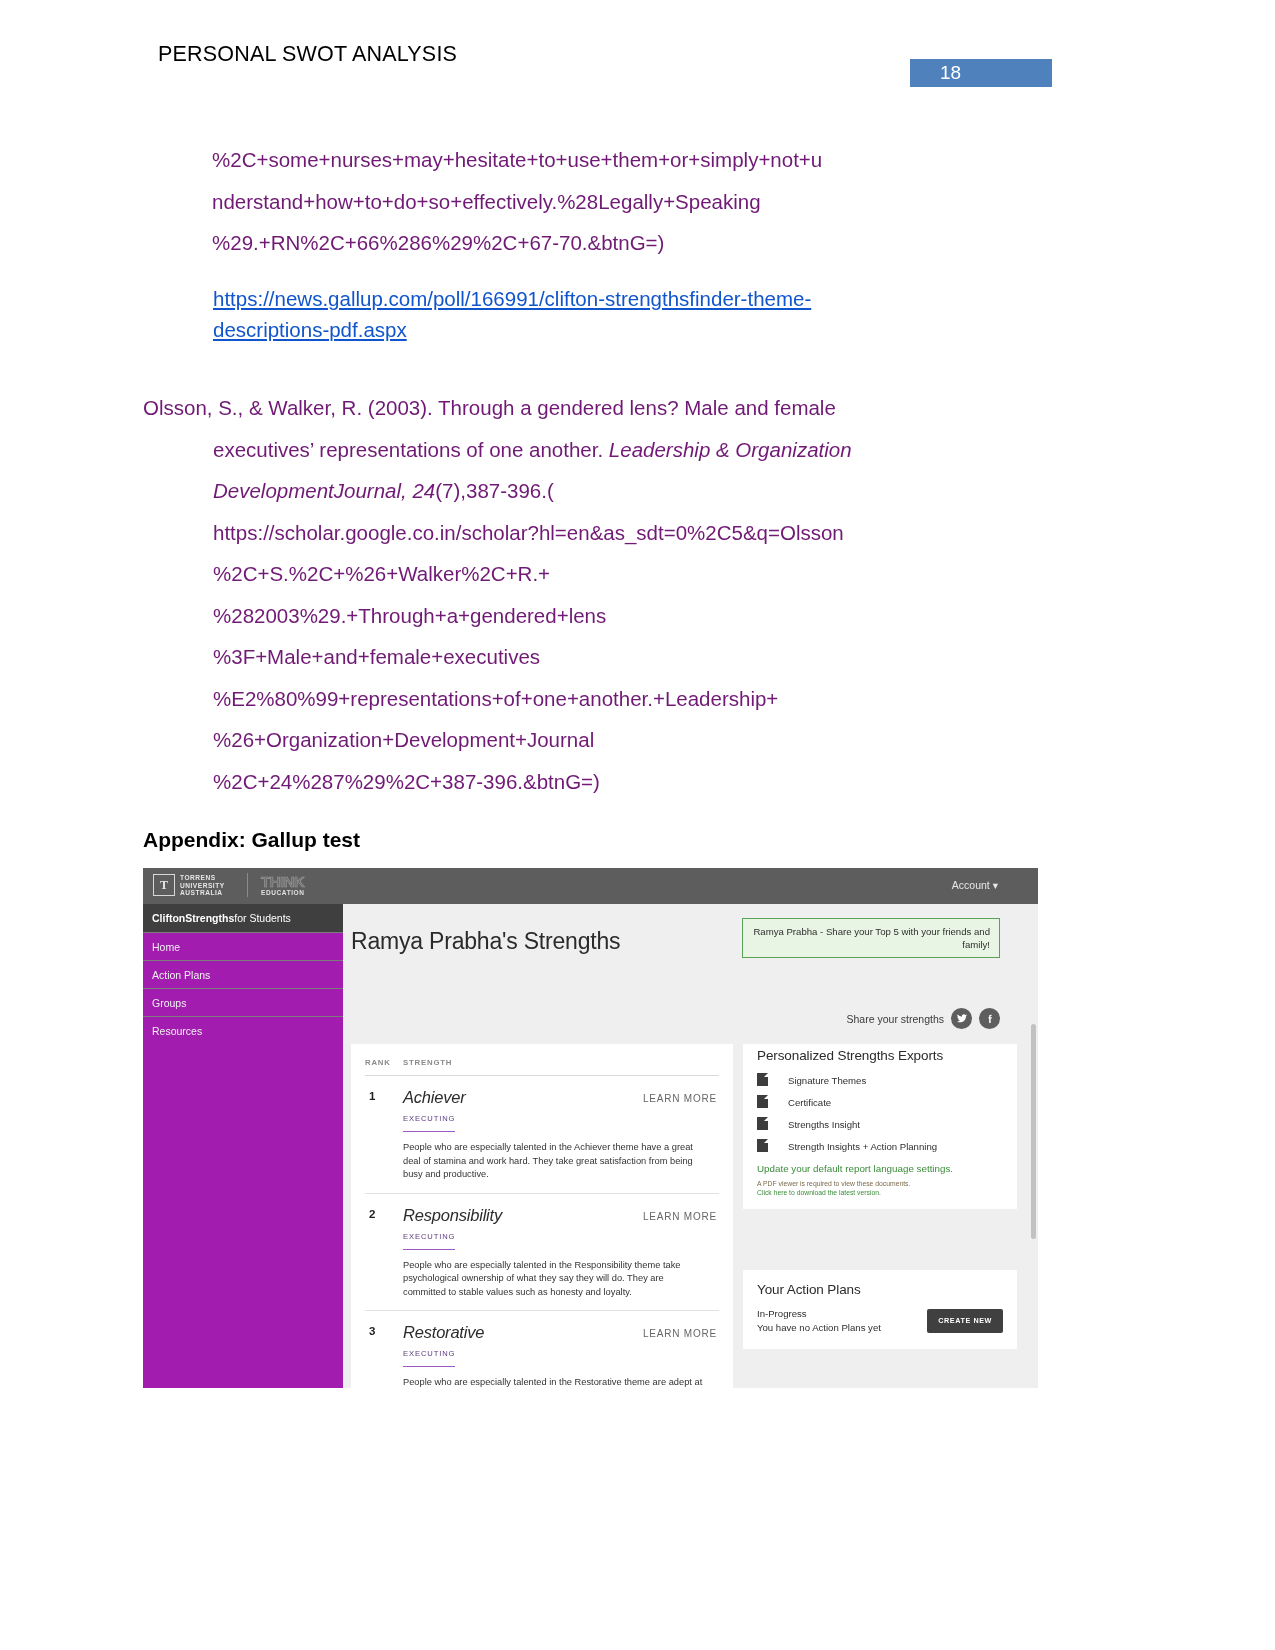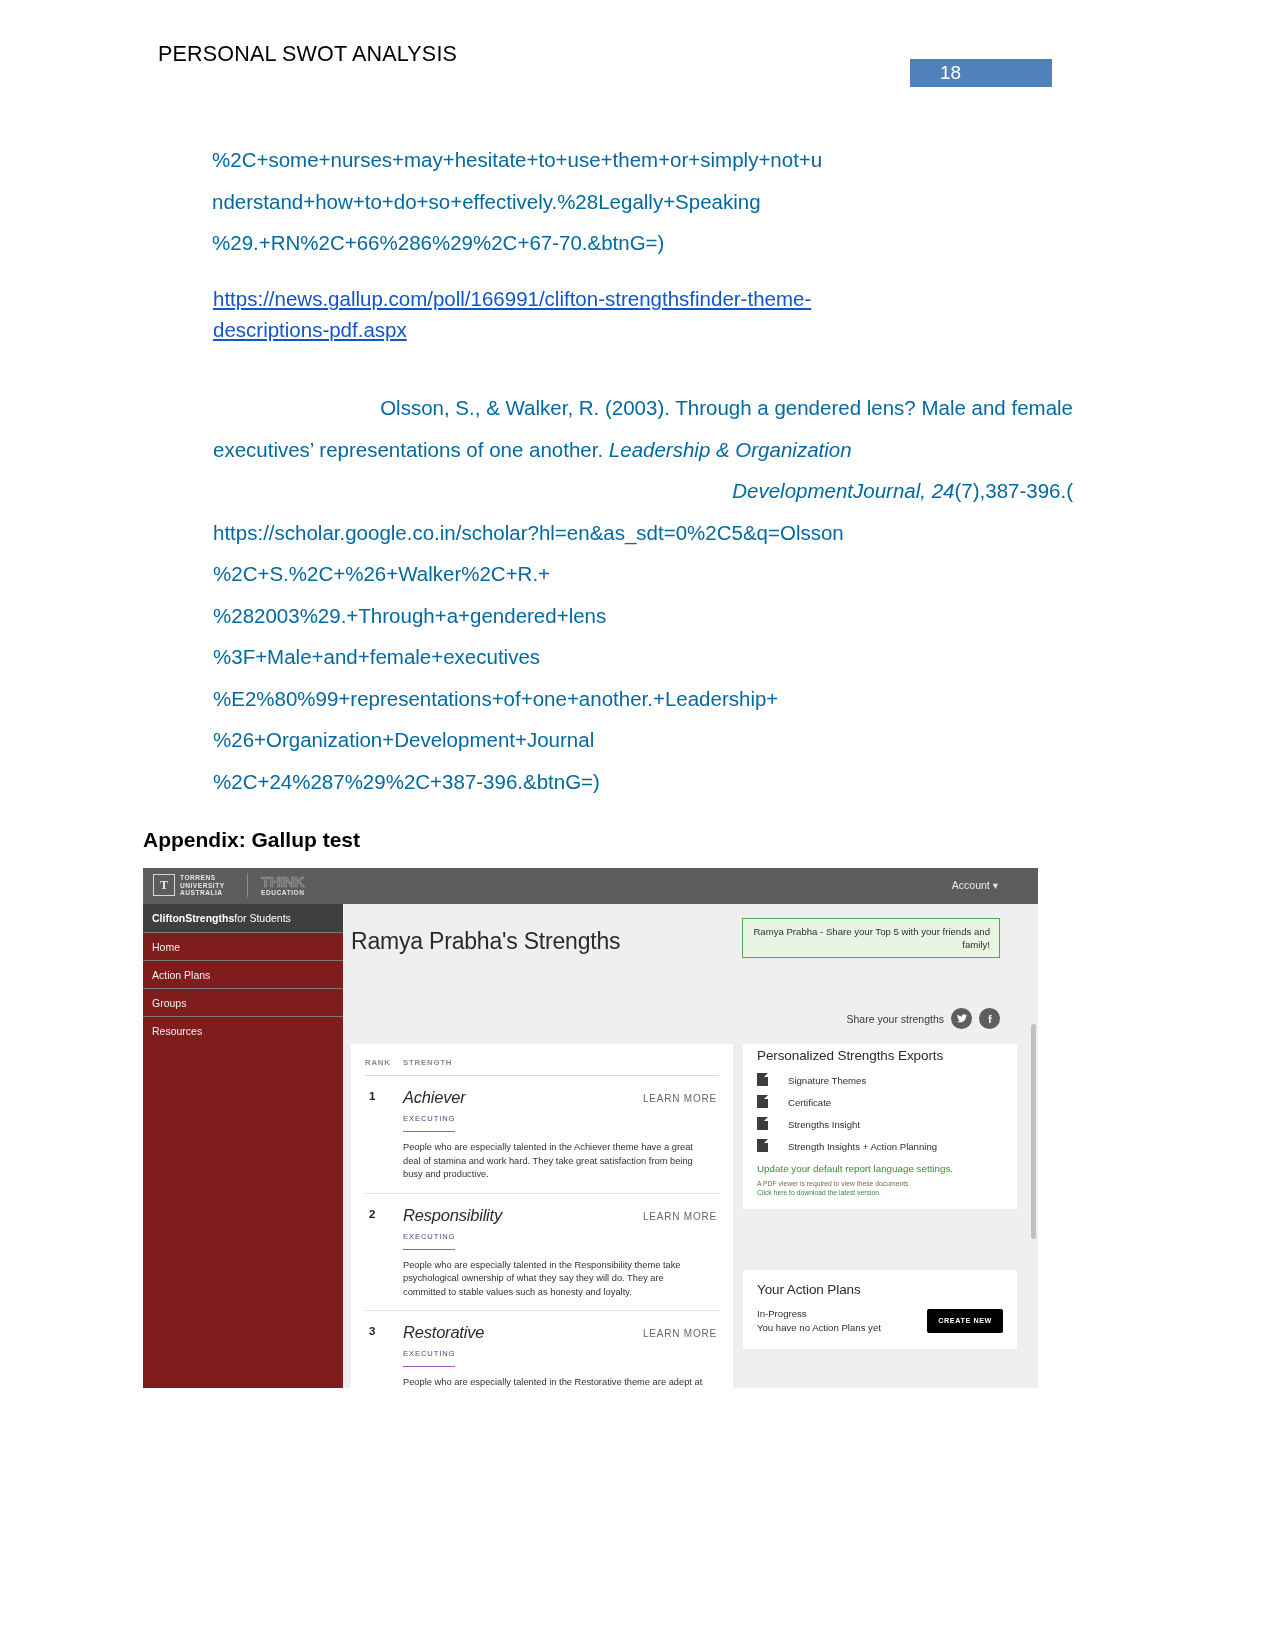--- a/index.html
+++ b/index.html
@@ -54,21 +54,21 @@
     position: absolute;
     left: 0;
     top: 0;
     width: 1275px;
   }
   .ref-block {
     position: absolute;
     font-size: 20.5px;
     line-height: 41.5px;
   }
-  .red { color: #0369a1; }
+  .red { color: #701a75; }
   .black { color: #000000; }
   .ital { font-style: italic; }
   .link {
     color: #1155cc;
     text-decoration: underline;
   }
 
   
   #ref-continuation {
     left: 212px;
@@ -91,21 +91,21 @@
   }
 
   
   #ref-olsson {
     left: 143px;
     top: 387px;
     width: 930px;
   }
   #ref-olsson .just-line {
     display: flex;
-    justify-content: flex-end;
+    justify-content: flex-start;
     white-space: nowrap;
   }
   #ref-olsson .ind { margin-left: 70px; }
   #ref-olsson .nowrap { white-space: nowrap; }
 
   
   #appendix-heading {
     position: absolute;
     left: 143px;
     top: 828px;
@@ -188,21 +188,21 @@
     position: absolute;
     right: 40px; top: 11px;
     color: #e8e8e8;
     font-size: 10.5px;
   }
 
   .shot-sidebar {
     position: absolute;
     left: 0; top: 36px;
     width: 200px; height: 484px;
-    background: #7f1d1d;
+    background: #a21caf;
   }
   .sidebar-brand {
     height: 28px;
     background: #3f3f3f;
     color: #ffffff;
     font-size: 10.5px;
     display: flex;
     align-items: center;
     padding-left: 9px;
   }
@@ -389,21 +389,21 @@
   .ap-body {
     position: relative;
     margin-top: 9px;
     font-size: 9.6px;
     line-height: 14px;
     color: #2f2f2f;
   }
   .create-new-btn {
     position: absolute;
     right: 0; top: 2px;
-    background: #000000;
+    background: #404040;
     color: #ffffff;
     font-size: 7.2px;
     font-weight: bold;
     letter-spacing: 0.6px;
     padding: 5px 11px;
     border-radius: 2px;
   }
   .scrollbar {
     position: absolute;
     right: 2px; top: 120px;

